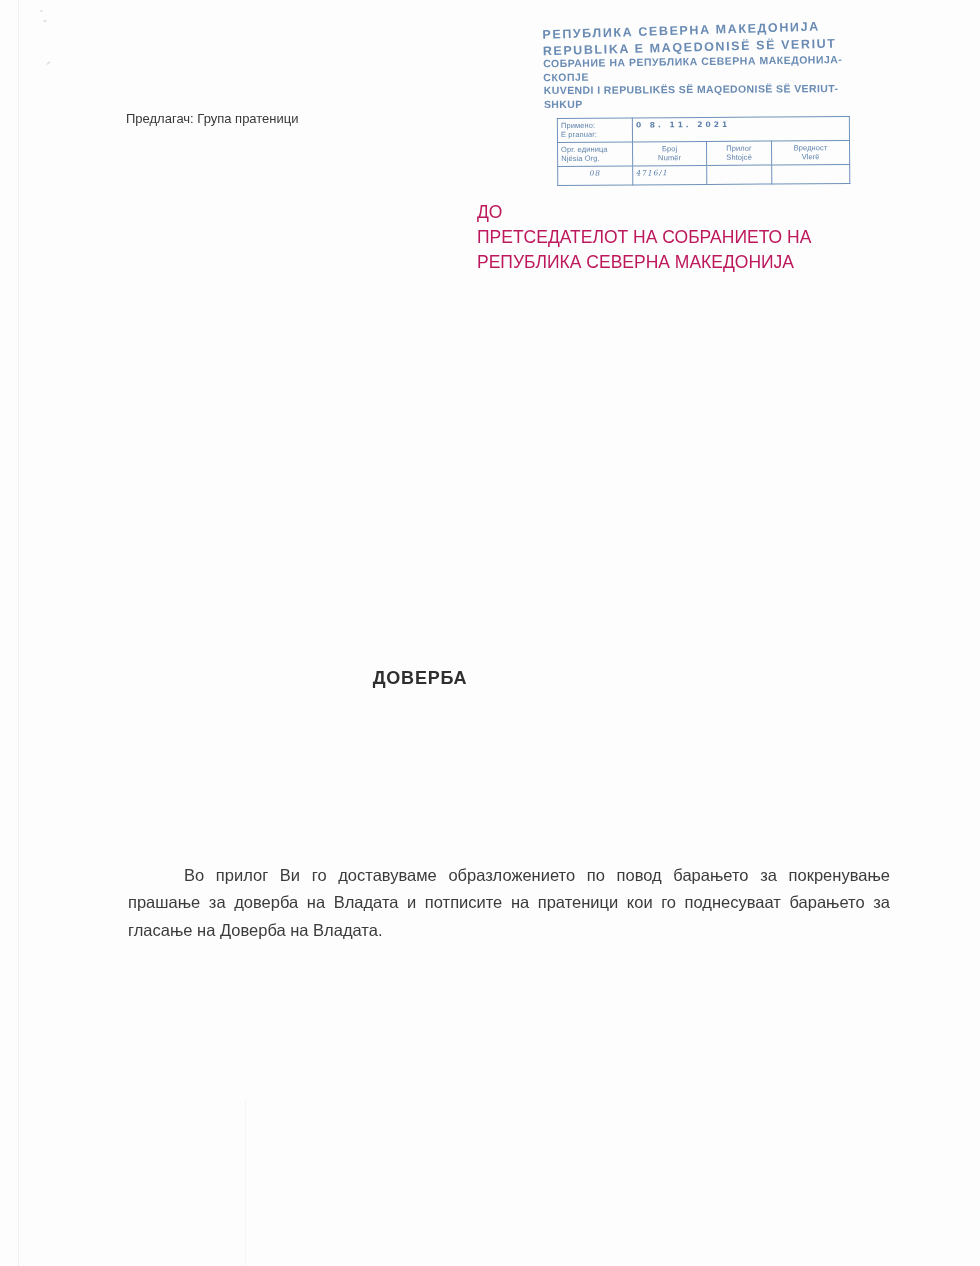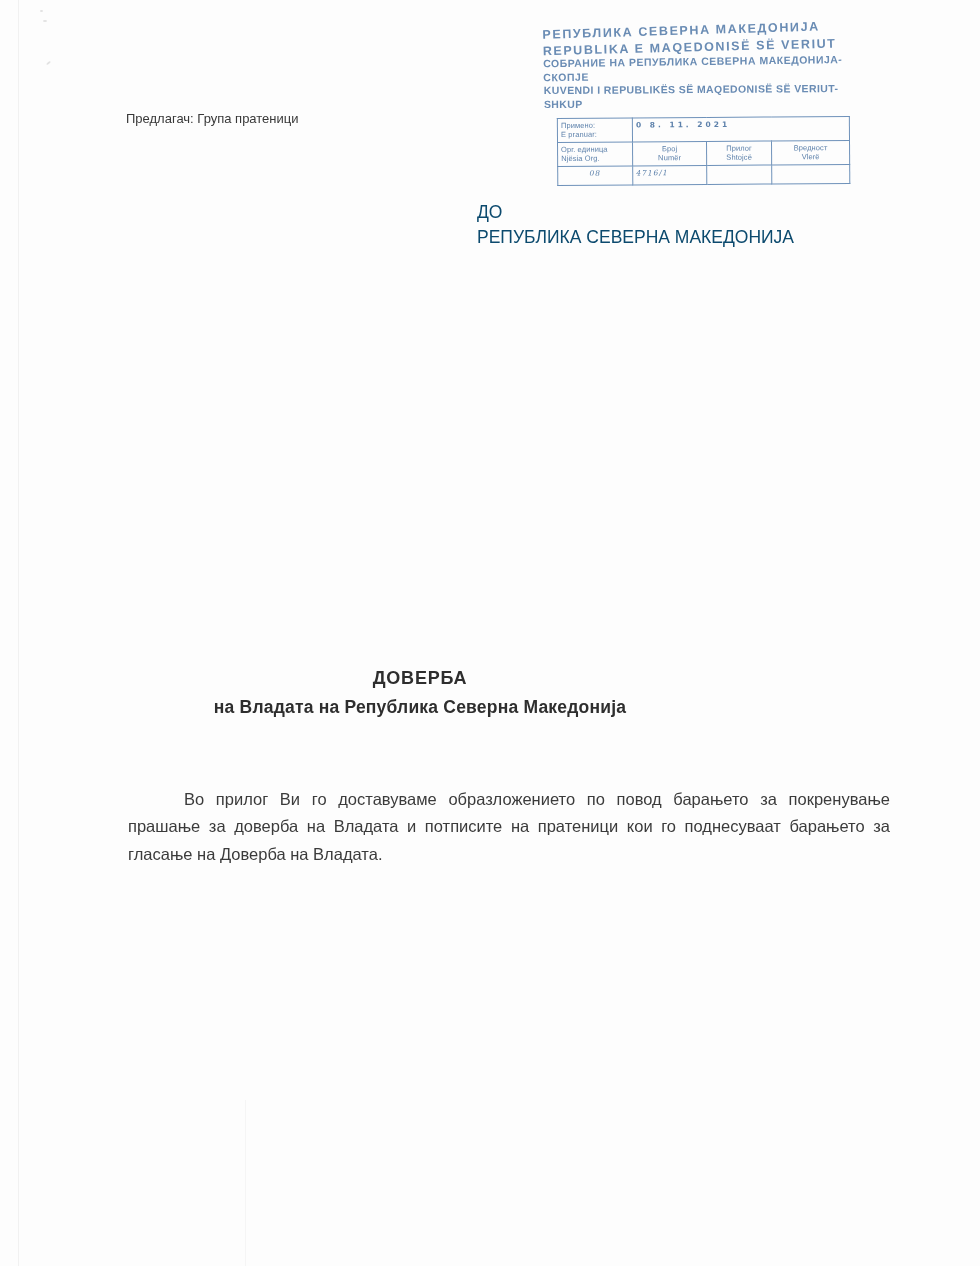--- a/index.html
+++ b/index.html
@@ -140,37 +140,37 @@
     top: 111px;
     font-size: 13px;
     color: #383838;
     white-space: nowrap;
   }
   .addressee {
     position: absolute;
     left: 477px;
     top: 200px;
     font-size: 17.5px;
-    color: #0c4a6e;
+    color: #be185d;
     line-height: 1.42;
   }
   .addressee div { white-space: nowrap; }
 
   .body-para {
     position: absolute;
     left: 128px;
     width: 762px;
     font-size: 16.5px;
     color: #3b3b3b;
     line-height: 1.66;
     text-align: justify;
     text-indent: 56px;
   }
   #para-1 { top: 428px; }
-  #para-2 { top: 786px; }
+  #para-2 { top: 862px; }
 
   .title-block {
     position: absolute;
     left: 0;
     top: 668px;
     width: 840px;
     text-align: center;
     color: #2e2e2e;
   }
   .title-main {
@@ -245,24 +245,24 @@
           <td class="hand"></td>
         </tr>
       </tbody>
     </table>
   </div>
 
   <div class="proposer">Предлагач: Група пратеници</div>
 
   <div class="addressee">
     <div>ДО</div>
+    <div>ПРЕТСЕДАТЕЛОТ НА СОБРАНИЕТО НА</div>
     <div>РЕПУБЛИКА СЕВЕРНА МАКЕДОНИЈА</div>
   </div>
 
 
   <div class="title-block">
     <div class="title-main">ДОВЕРБА</div>
-    <div class="title-sub">на Владата на Република Северна Македонија</div>
   </div>
 
   <div class="body-para" id="para-2">Во прилог Ви го доставуваме образложението по повод барањето за покренување прашање за доверба на Владата и потписите на пратеници кои го поднесуваат барањето за гласање на Доверба на Владата.</div>
 
 </div>
 
 </body></html>

